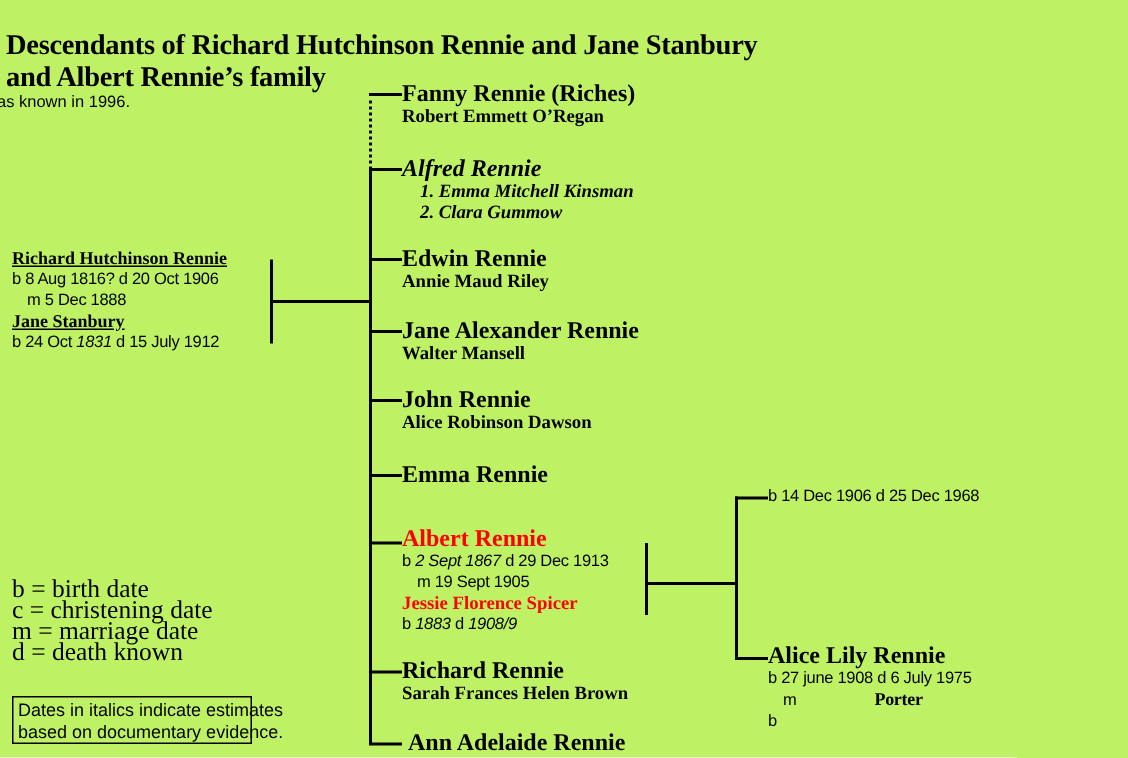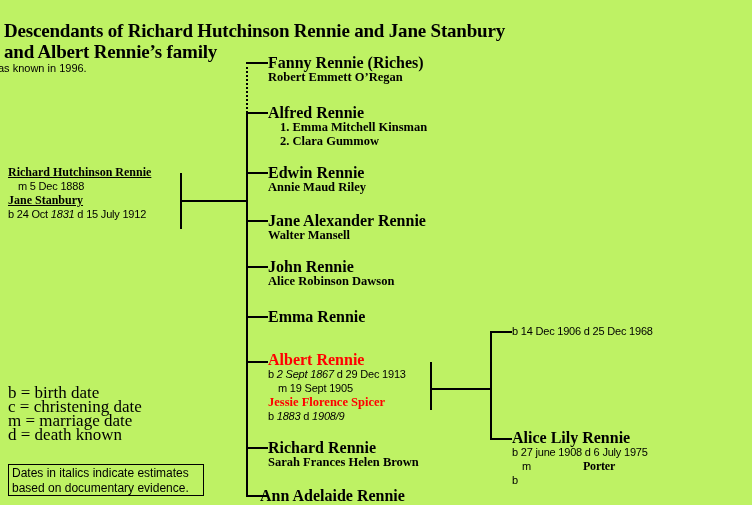--- a/index.html
+++ b/index.html
@@ -72,21 +72,21 @@
     top: 386px;
     font-family: Liberation Serif, serif;
     font-size: 17px;
     line-height: 14px;
     white-space: nowrap;
   }
   .note-box {
     position: absolute;
     left: 8px;
     top: 464px;
-    width: 196px;
+    width: 160px;
     height: 32px;
     border: 1px solid #000000;
     box-sizing: border-box;
     font-family: "Liberation Sans", "DejaVu Sans", sans-serif;
     font-size: 12px;
     line-height: 15px;
     padding: 1px 0 0 3px;
     white-space: nowrap;
   }
 
@@ -137,20 +137,21 @@
 <body>
 
 <div id="chart">
 
   <div class="title title-1">Descendants of Richard Hutchinson Rennie and Jane Stanbury</div>
   <div class="title title-2">and Albert Rennie’s family</div>
   <div class="subtitle">as known in 1996.</div>
 
   <div class="root-block">
     <div class="person-name">Richard Hutchinson Rennie</div>
+    <div class="dates">b 8 Aug 1816?  d 20 Oct 1906</div>
     <div class="dates indent-1">m 5 Dec  1888</div>
     <div class="person-name">Jane Stanbury</div>
     <div class="dates"><span>b 24 Oct </span><span class="est">1831</span><span>  d 15 July 1912</span></div>
   </div>
 
   <div class="key">
     <div>b = birth date</div>
     <div>c = christening date</div>
     <div>m = marriage date</div>
     <div>d = death known</div>
@@ -175,21 +176,21 @@
   <div class="hline" style="left:246px; top:316px; width:22px;"></div>
   <div class="hline" style="left:246px; top:361px; width:22px;"></div>
   <div class="hline" style="left:246px; top:447px; width:22px;"></div>
   <div class="hline" style="left:246px; top:495px; width:22px;"></div>
 
   <div class="child" style="left:268px; top:56px;">
     <span class="nm">Fanny Rennie (Riches)</span>
     <span class="sp">Robert Emmett O’Regan</span>
   </div>
 
-  <div class="child" style="left:268px; top:106px;">
+  <div class="child" style="left:268px; top:106px;font-style:italic;">
     <span class="nm">Alfred Rennie</span>
     <span class="sp-num">1.  Emma Mitchell Kinsman</span>
     <span class="sp-num">2.  Clara Gummow</span>
   </div>
 
   <div class="child" style="left:268px; top:166px;">
     <span class="nm">Edwin Rennie</span>
     <span class="sp">Annie Maud Riley</span>
   </div>
 
@@ -213,21 +214,21 @@
     <span class="dates indent-1" style="display:block;">m 19 Sept 1905</span>
     <span class="sp red">Jessie Florence Spicer</span>
     <span class="dates" style="display:block;"><span>b </span><span class="est">1883</span><span>  d </span><span class="est">1908/9</span></span>
   </div>
 
   <div class="child" style="left:268px; top:441px;">
     <span class="nm">Richard Rennie</span>
     <span class="sp">Sarah Frances Helen Brown</span>
   </div>
 
-  <div class="child" style="left:260px; top:489px;">
+  <div class="child" style="left:272px; top:489px;">
     <span class="nm">Ann Adelaide Rennie</span>
   </div>
 
   <div class="vline" style="left:430px; top:362px; height:48px;"></div>
   <div class="hline" style="left:430px; top:388px; width:61px;"></div>
   <div class="vline" style="left:490px; top:331px; height:108px;"></div>
   <div class="hline" style="left:490px; top:331px; width:22px;"></div>
   <div class="hline" style="left:490px; top:438px; width:22px;"></div>
 
   <div class="child" style="left:512px; top:324px;">

